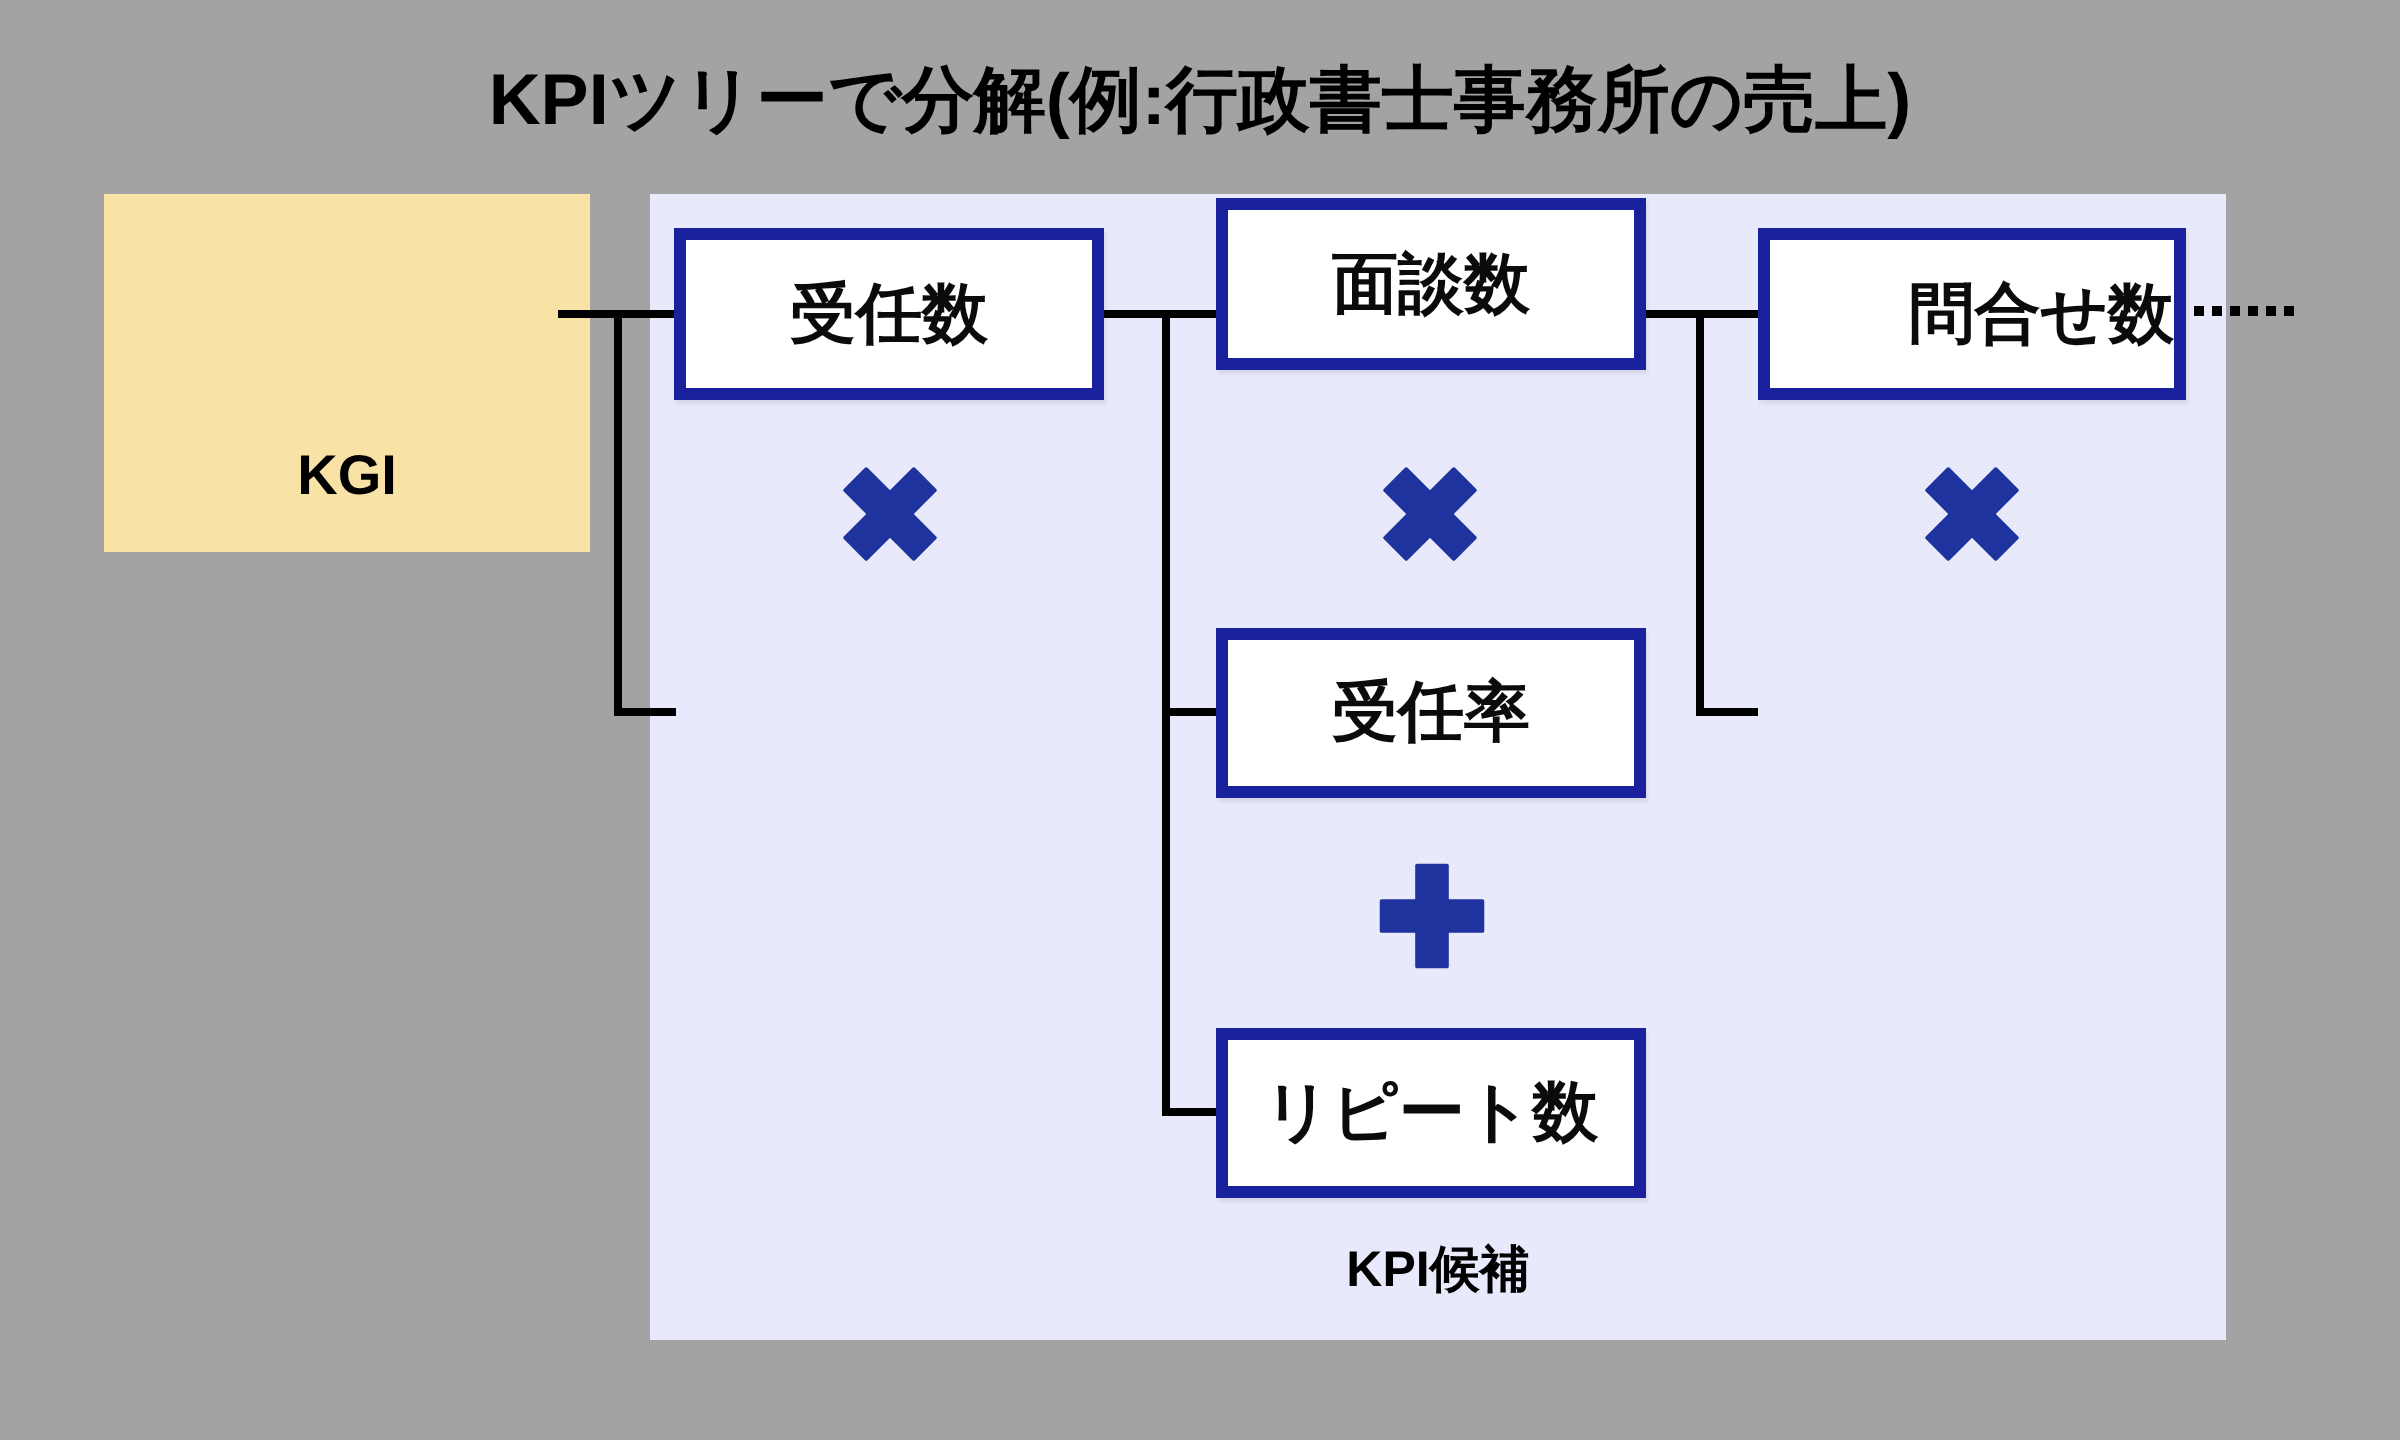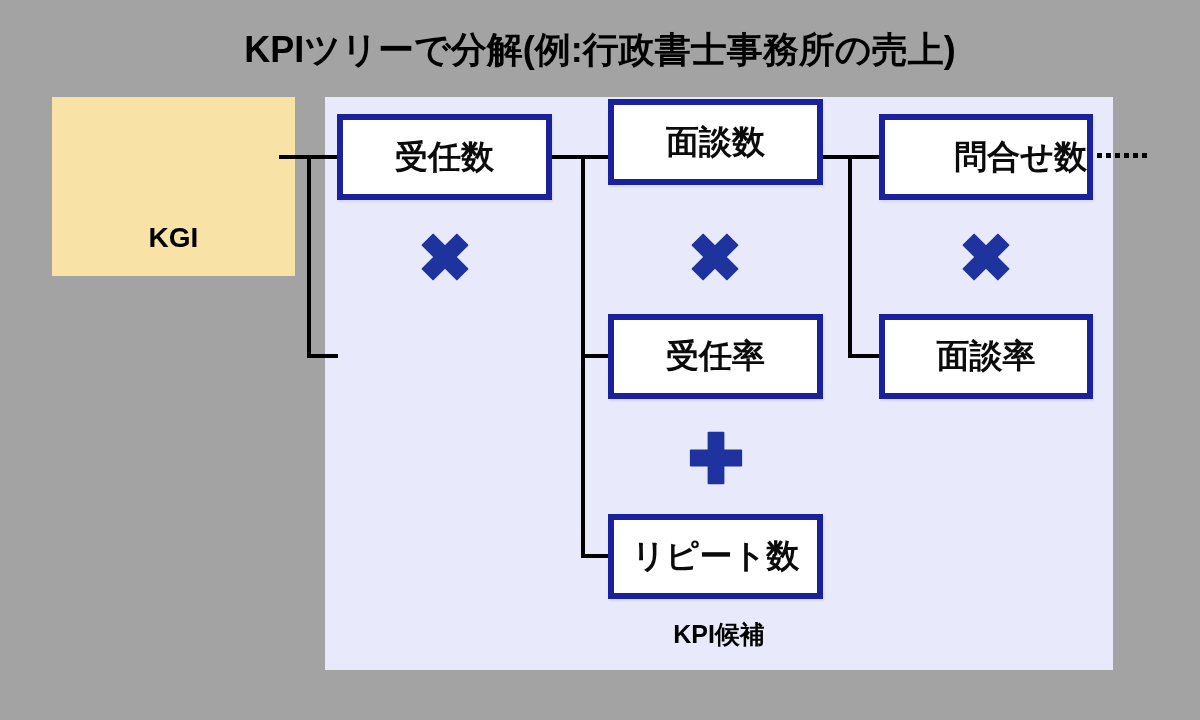--- a/index.html
+++ b/index.html
@@ -80,23 +80,20 @@
   </div>
   <div class="node n-mendansu">
     <span>面談数</span>
   </div>
   <div class="node n-toiawasesu">
     <span>問合せ数</span>
   </div>
   <div class="node n-juninritsu">
     <span>受任率</span>
   </div>
-  <div class="node n-mendanritsu">
-    <span>面談率</span>
-  </div>
   <div class="node n-repeatsu">
     <span>リピート数</span>
   </div>
 
   <div class="op op-x1">
     <svg viewBox="0 0 60 60" aria-hidden="true">
         <g transform="rotate(45 30 30)">
       <rect x="3" y="21" width="54" height="18" rx="1"></rect>
       <rect x="21" y="3" width="18" height="54" rx="1"></rect>
     </g>

